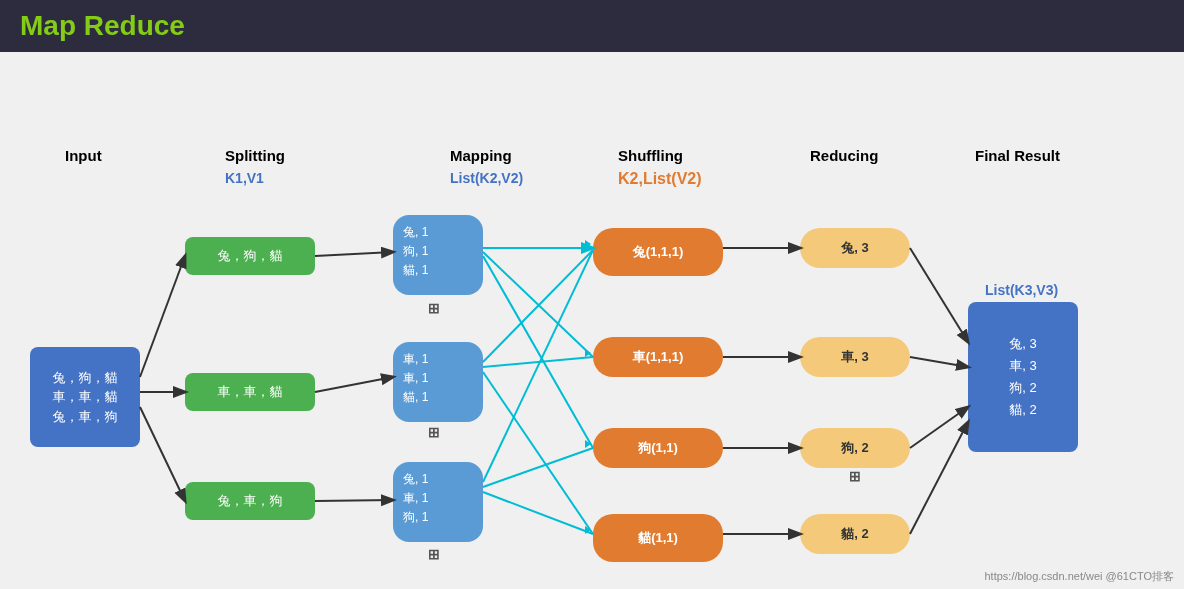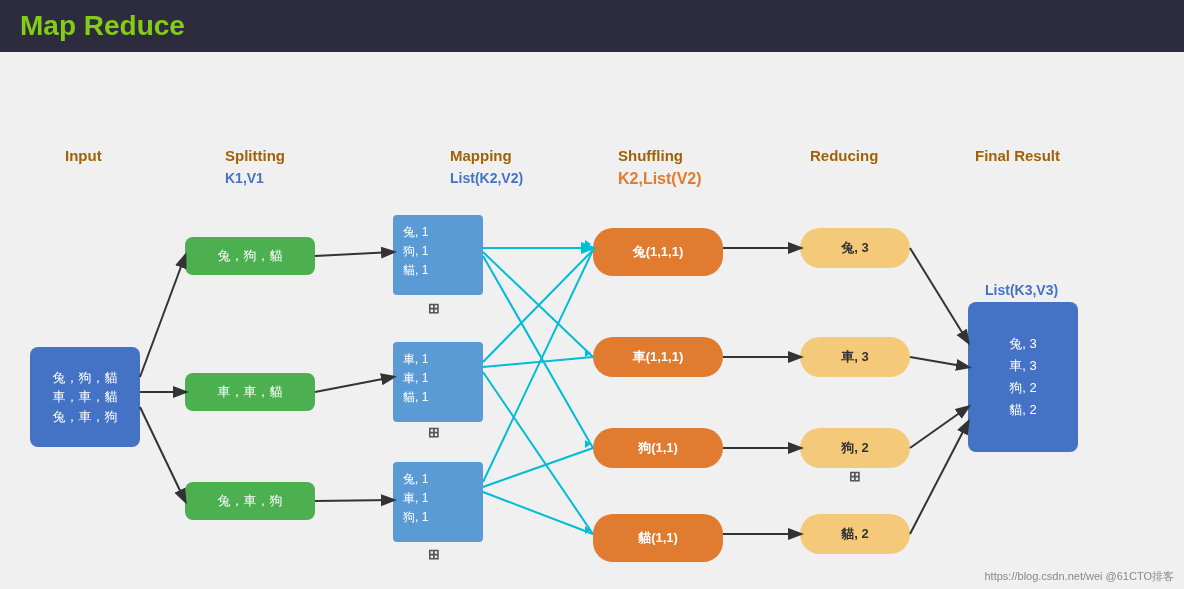--- a/index.html
+++ b/index.html
@@ -22,21 +22,21 @@
       background: #f0f0f0;
       width: 100%;
       height: calc(589px - 52px);
       position: relative;
       overflow: hidden;
     }
     .stage-label {
       position: absolute;
       font-weight: bold;
       font-size: 15px;
-      color: #a16207;
+      color: #000000;
       text-align: center;
     }
     .sub-label {
       position: absolute;
       font-size: 13px;
       font-weight: bold;
       text-align: center;
     }
     .box-blue-input {
       position: absolute;
@@ -59,21 +59,21 @@
       display: flex;
       align-items: center;
       justify-content: center;
       font-size: 13px;
       padding: 4px 8px;
     }
     .box-blue-mapping {
       position: absolute;
       background: #5b9bd5;
       color: white;
-      border-radius: 4px;
+      border-radius: 16px;
       font-size: 12px;
       line-height: 1.6;
       padding: 8px 10px;
     }
     .box-orange {
       position: absolute;
       background: #e07b30;
       color: white;
       border-radius: 20px;
       display: flex;

